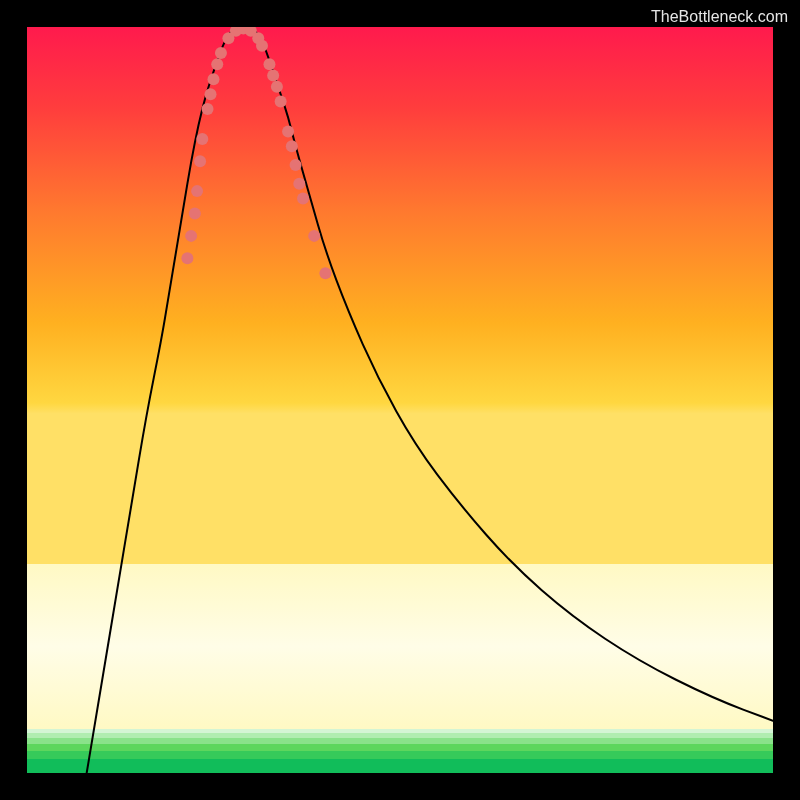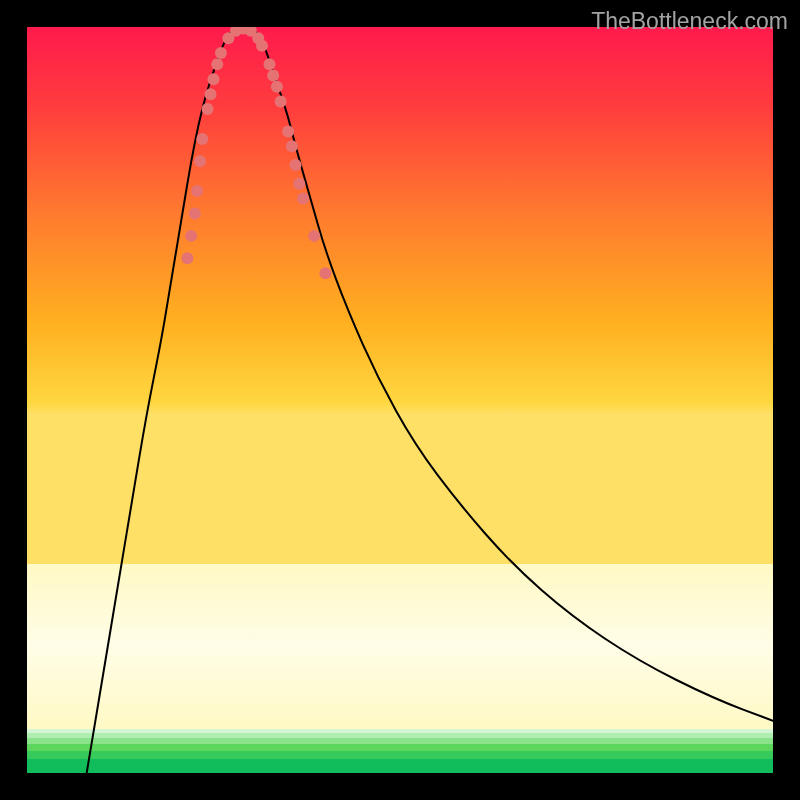--- a/index.html
+++ b/index.html
@@ -13,23 +13,23 @@
       height: 800px;
       background: #000;
       position: relative;
       overflow: hidden;
     }
     
     .watermark {
       position: absolute;
       top: 8px;
       right: 12px;
-      color: #a3a3a3;
+      color: #e5e5e5;
       font-family: Arial, sans-serif;
-      font-size: 23px;
+      font-size: 16px;
       z-index: 10;
     }
     
     .plot-area {
       position: absolute;
       top: 27px;
       left: 27px;
       width: 746px;
       height: 746px;
     }

